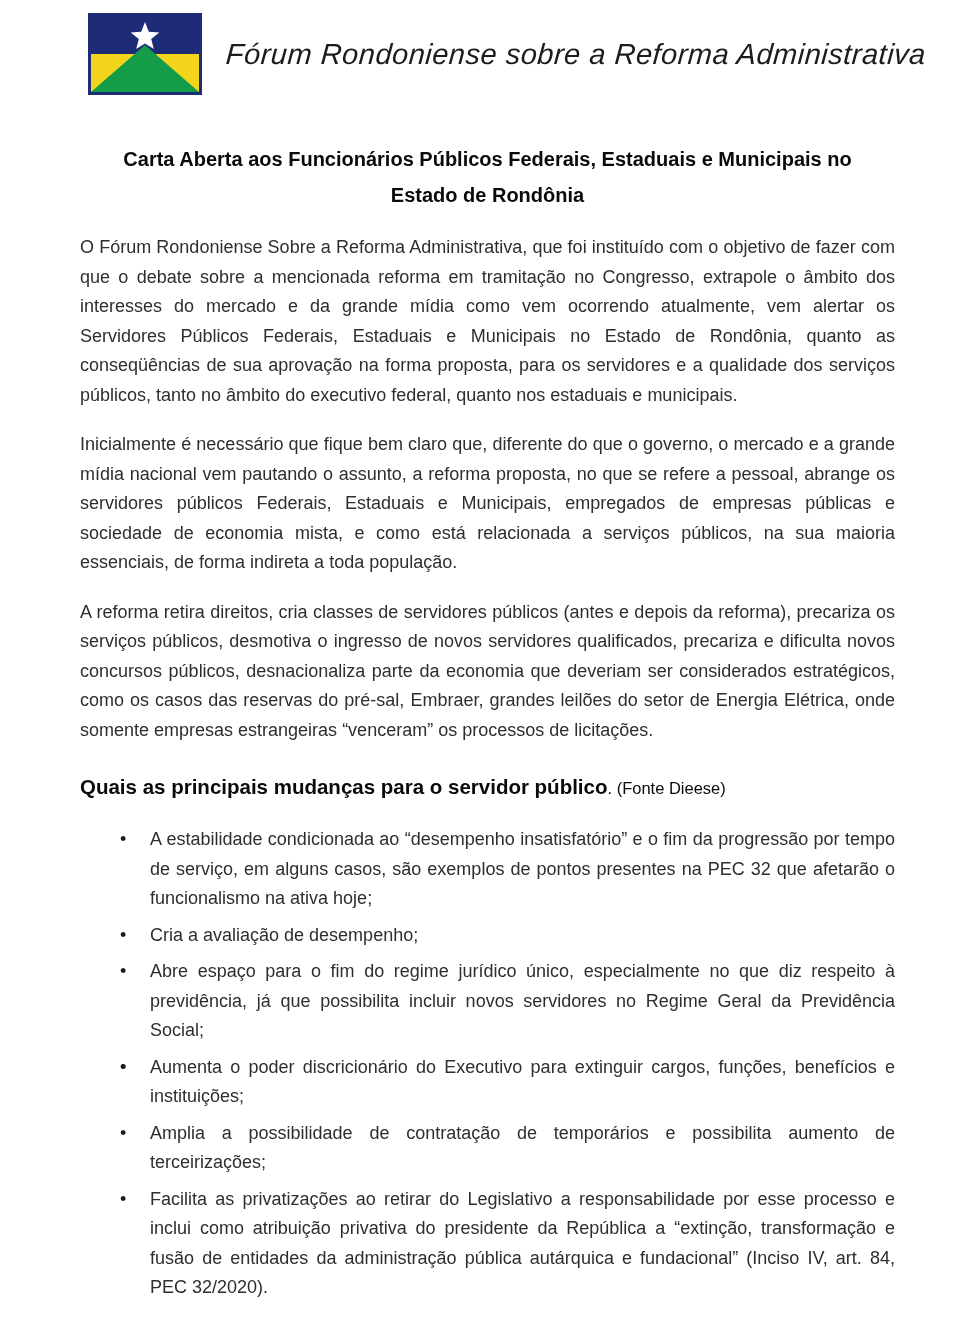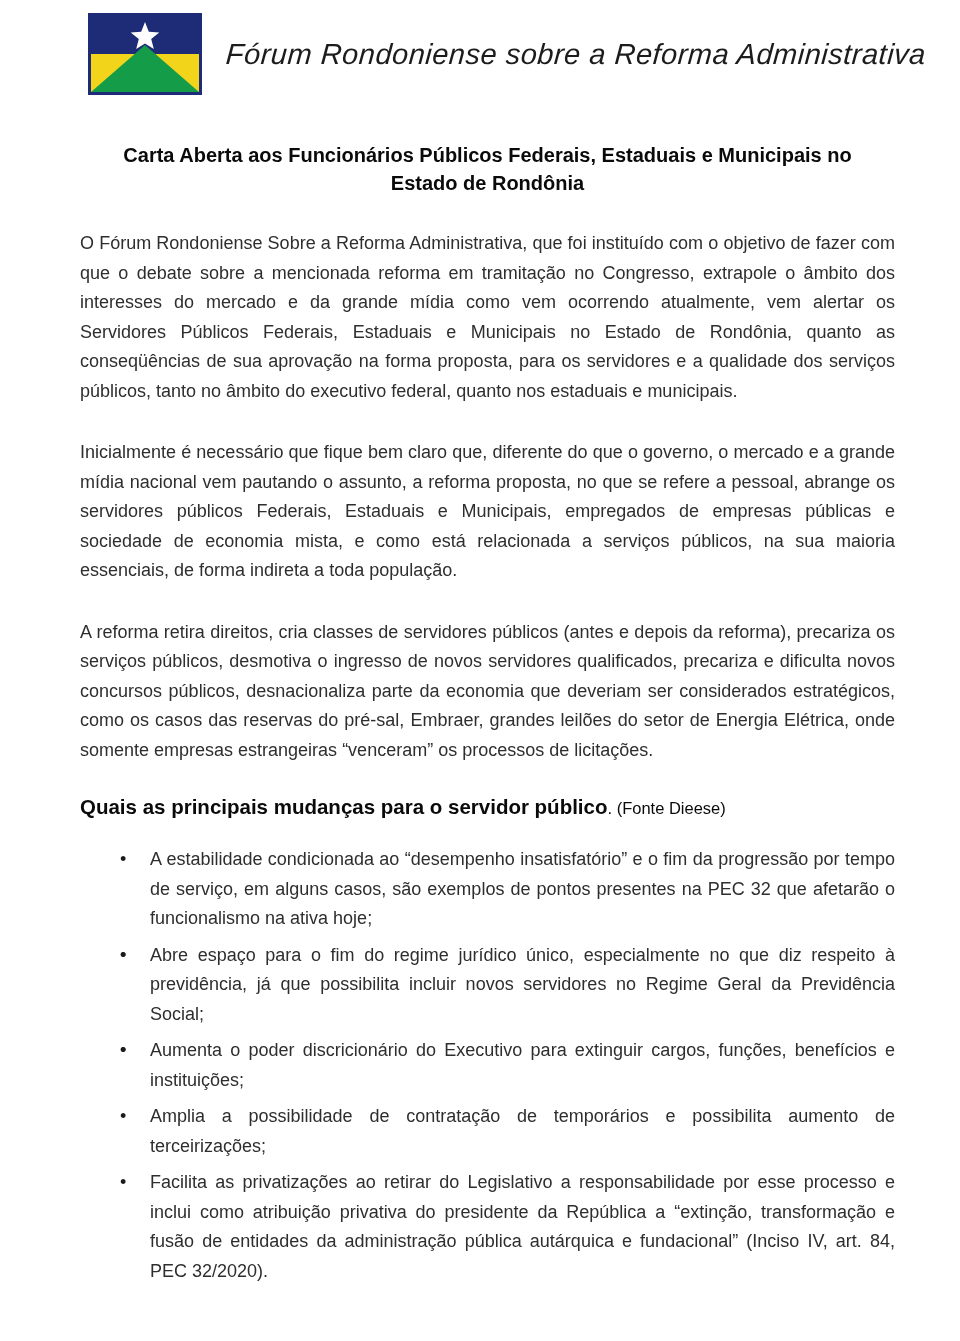--- a/index.html
+++ b/index.html
@@ -32,27 +32,27 @@
     color: #1c1c1c;
     transform: skewX(-4deg);
     white-space: nowrap;
   }
   
   .doc-title {
     margin-top: 46px;
     text-align: center;
     font-weight: bold;
     font-size: 20px;
-    line-height: 28px;
+    line-height: 36px;
     color: #0a0a0a;
     padding: 0 40px;
   }
   
   .para {
-    margin-top: 32px;
+    margin-top: 20px;
     font-size: 18px;
     line-height: 29.5px;
     text-align: justify;
     color: #2e2e2e;
   }
   .section-heading {
     margin-top: 30px;
     font-size: 20.5px;
     font-weight: bold;
     color: #0a0a0a;
@@ -106,21 +106,21 @@
 
     <p class="para">O Fórum Rondoniense Sobre a Reforma Administrativa, que foi instituído com o objetivo de fazer com que o debate sobre a mencionada reforma em tramitação no Congresso, extrapole o âmbito dos interesses do mercado e da grande mídia como vem ocorrendo atualmente, vem alertar os Servidores Públicos Federais, Estaduais e Municipais no Estado de Rondônia, quanto as conseqüências de sua aprovação na forma proposta, para os servidores e a qualidade dos serviços públicos, tanto no âmbito do executivo federal, quanto nos estaduais e municipais.</p>
 
     <p class="para">Inicialmente é necessário que fique bem claro que, diferente do que o governo, o mercado e a grande mídia nacional vem pautando o assunto, a reforma proposta, no que se refere a pessoal, abrange os servidores públicos Federais, Estaduais e Municipais, empregados de empresas públicas e sociedade de economia mista, e como está relacionada a serviços públicos, na sua maioria essenciais, de forma indireta a toda população.</p>
     <p class="para">A reforma retira direitos, cria classes de servidores públicos (antes e depois da reforma), precariza os serviços públicos, desmotiva o ingresso de novos servidores qualificados, precariza e dificulta novos concursos públicos, desnacionaliza parte da economia que deveriam ser considerados estratégicos, como os casos das reservas do pré-sal, Embraer, grandes leilões do setor de Energia Elétrica, onde somente empresas estrangeiras “venceram” os processos de licitações.</p>
 
     <h2 class="section-heading"><span>Quais as principais mudanças para o servidor público</span><span class="note">. (Fonte Dieese)</span></h2>
 
     <ul class="bullet-list">
       <li><span class="bullet-marker">•</span><span>A estabilidade condicionada ao “desempenho insatisfatório” e o fim da progressão por tempo de serviço, em alguns casos, são exemplos de pontos presentes na PEC 32 que afetarão o funcionalismo na ativa hoje;</span></li>
-      <li><span class="bullet-marker">•</span></li>
+      <li><span class="bullet-marker">•</span><span>Cria a avaliação de desempenho;</span></li>
       <li><span class="bullet-marker">•</span><span>Abre espaço para o fim do regime jurídico único, especialmente no que diz respeito à previdência, já que possibilita incluir novos servidores no Regime Geral da Previdência Social;</span></li>
       <li><span class="bullet-marker">•</span></li>
       <li><span class="bullet-marker">•</span><span>Aumenta o poder discricionário do Executivo para extinguir cargos, funções, benefícios e instituições;</span></li>
       <li><span class="bullet-marker">•</span><span>Amplia a possibilidade de contratação de temporários e possibilita aumento de terceirizações;</span></li>
       <li><span class="bullet-marker">•</span><span>Facilita as privatizações ao retirar do Legislativo a responsabilidade por esse processo e inclui como atribuição privativa do presidente da República a “extinção, transformação e fusão de entidades da administração pública autárquica e fundacional” (Inciso IV, art. 84, PEC 32/2020).</span></li>
     </ul>
 
   </div>
 </div>
 

